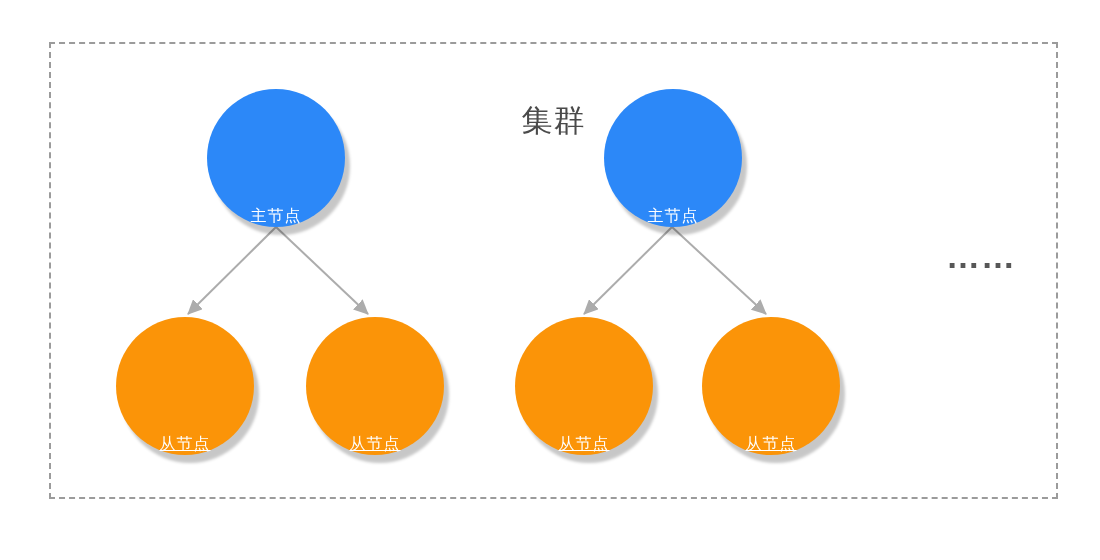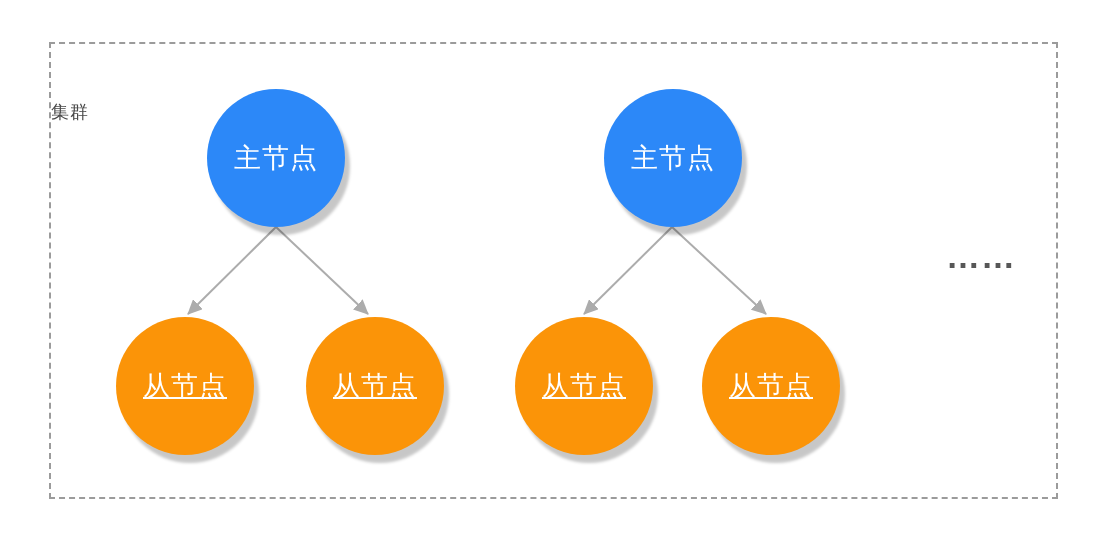--- a/index.html
+++ b/index.html
@@ -12,37 +12,38 @@
     position: absolute;
     left: 49px; top: 42px;
     width: 1009px; height: 457px;
     border: 2px dashed var(--border, #9B9B9B);
   }
 
   .cluster-title {
     position: absolute;
     left: 0; top: 56px;
     width: 100%;
-    font-size: 18px;
+    text-align: center;
+    font-size: 31px;
     letter-spacing: 1px;
     color: var(--title-text, #4A4A4A);
   }
 
   .edges { position: absolute; left: 0; top: 0; width: 1100px; height: 560px; }
   .edge { stroke: var(--arrow, #ACACAC); stroke-width: 2; fill: none; }
 
   .node {
     position: absolute;
     width: 138px; height: 138px;
     border-radius: 50%;
     display: flex;
-    align-items: center;
+    align-items: flex-end;
     justify-content: center;
     color: var(--node-text, #FFFFFF);
-    font-size: 27px;
+    font-size: 16px;
     letter-spacing: 1px;
     box-shadow: 5px 8px 3px rgba(0,0,0,0.22);
   }
   .node.master { background: var(--master-fill, #2C88F8); }
   .node.slave  { background: var(--slave-fill, #FB9408); text-decoration: underline; }
 
   .more-ellipsis {
     position: absolute;
     left: 946px; top: 237px;
     font-size: 34px;

